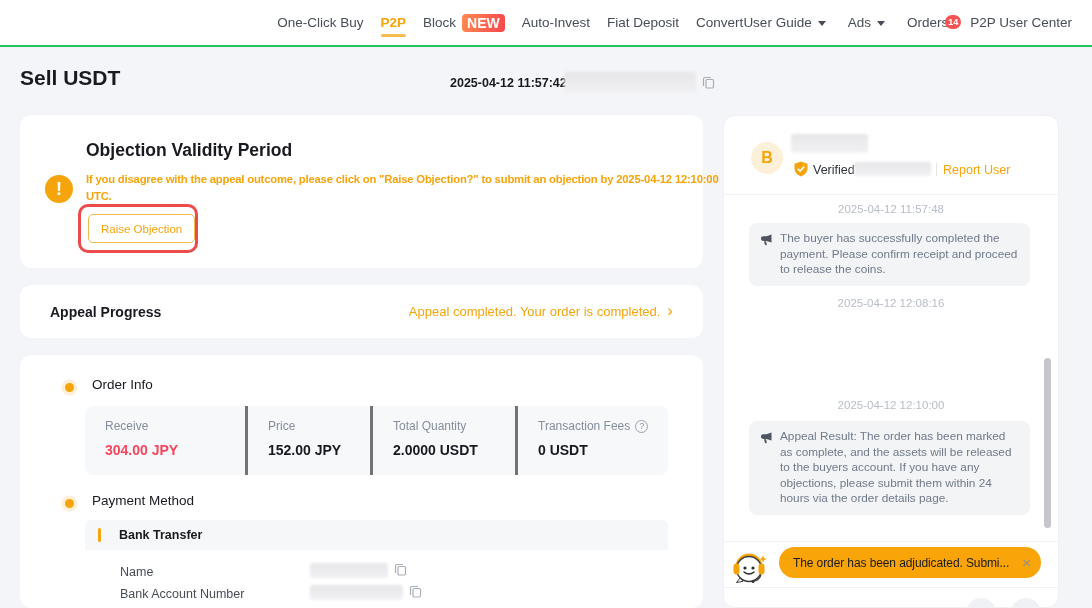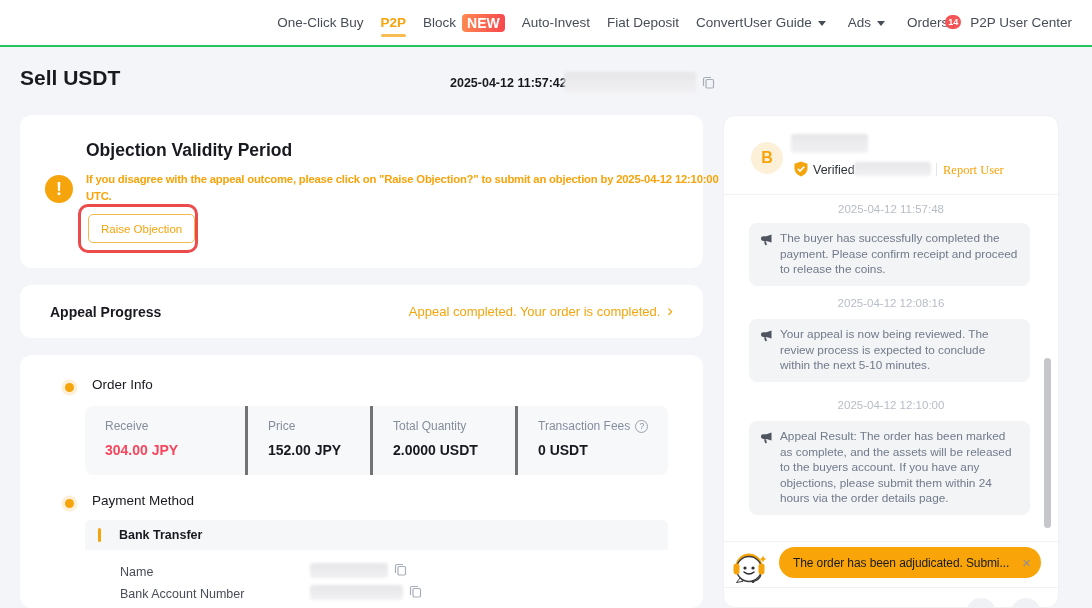--- a/index.html
+++ b/index.html
@@ -124,21 +124,21 @@
   
   .chat-card{left:723px;top:115px;width:336px;height:493px;border:1px solid #F1F1F3;}
   .avatar{position:absolute;left:27px;top:26px;width:32px;height:32px;border-radius:50%;
     background:#FDF0D8;color:var(--orange);font-size:16px;font-weight:700;
     display:flex;align-items:center;justify-content:center;}
   .name-blur{position:absolute;left:67px;top:18px;width:77px;height:19px;}
   .shield-icon{position:absolute;left:69px;top:45px;display:flex;}
   .verified-label{position:absolute;left:89px;top:47px;font-size:12.5px;color:#2B3139;}
   .verified-blur{position:absolute;left:130px;top:46px;width:77px;height:14px;}
   .v-divider{position:absolute;left:212px;top:47px;width:1px;height:13px;background:#E3E5E8;}
-  .report-user{position:absolute;left:219px;top:47px;font-size:12.5px;color:var(--orange);cursor:pointer;font-family:Liberation Serif, serif;}
+  .report-user{position:absolute;left:219px;top:47px;font-size:12.5px;color:var(--orange);cursor:pointer;}
   .chat-divider{position:absolute;left:0;width:100%;height:1px;background:#F2F2F4;}
   .d-header{top:78px;} .d-footer{top:425px;} .d-footer2{top:471px;}
   .chat-time{position:absolute;left:0;width:100%;text-align:center;
     font-size:11.5px;color:var(--grey-light);}
   .t0{top:87px;} .t1{top:181px;} .t2{top:283px;}
   .chat-bubble{position:absolute;left:25px;width:281px;background:#F3F4F6;border-radius:8px;
     padding:8px 12px 8px 31px;font-size:11.8px;line-height:15.5px;color:var(--grey);}
   .m0{top:107px;} .m1{top:203px;} .m2{top:305px;}
   .megaphone{position:absolute;left:10px;top:10px;display:flex;}
   .chat-scrollbar{position:absolute;right:7px;top:242px;width:7px;height:170px;
@@ -299,29 +299,20 @@
     <span class="megaphone">
       <svg width="14" height="14" viewBox="0 0 14 14">
         <path d="M12.5 1.5v8l-5-1.6H4.2a2.3 2.3 0 1 1 0-4.6h3.3l5-1.8z" fill="#4F5560"></path>
         <path d="M5 8.2l.9 3.4a.95.95 0 0 0 1.85-.45L7.1 8.2z" fill="#4F5560"></path>
       </svg>
     </span>
     <span>The buyer has successfully completed the payment. Please confirm receipt and proceed to release the coins.</span>
   </div>
 
   <div class="chat-time t1">2025-04-12 12:08:16</div>
-  <div class="chat-bubble m1">
-    <span class="megaphone">
-      <svg width="14" height="14" viewBox="0 0 14 14">
-        <path d="M12.5 1.5v8l-5-1.6H4.2a2.3 2.3 0 1 1 0-4.6h3.3l5-1.8z" fill="#4F5560"></path>
-        <path d="M5 8.2l.9 3.4a.95.95 0 0 0 1.85-.45L7.1 8.2z" fill="#4F5560"></path>
-      </svg>
-    </span>
-    <span>Your appeal is now being reviewed. The review process is expected to conclude within the next 5-10 minutes.</span>
-  </div>
 
   <div class="chat-time t2">2025-04-12 12:10:00</div>
   <div class="chat-bubble m2">
     <span class="megaphone">
       <svg width="14" height="14" viewBox="0 0 14 14">
         <path d="M12.5 1.5v8l-5-1.6H4.2a2.3 2.3 0 1 1 0-4.6h3.3l5-1.8z" fill="#4F5560"></path>
         <path d="M5 8.2l.9 3.4a.95.95 0 0 0 1.85-.45L7.1 8.2z" fill="#4F5560"></path>
       </svg>
     </span>
     <span>Appeal Result: The order has been marked as complete, and the assets will be released to the buyers account. If you have any objections, please submit them within 24 hours via the order details page.</span>

